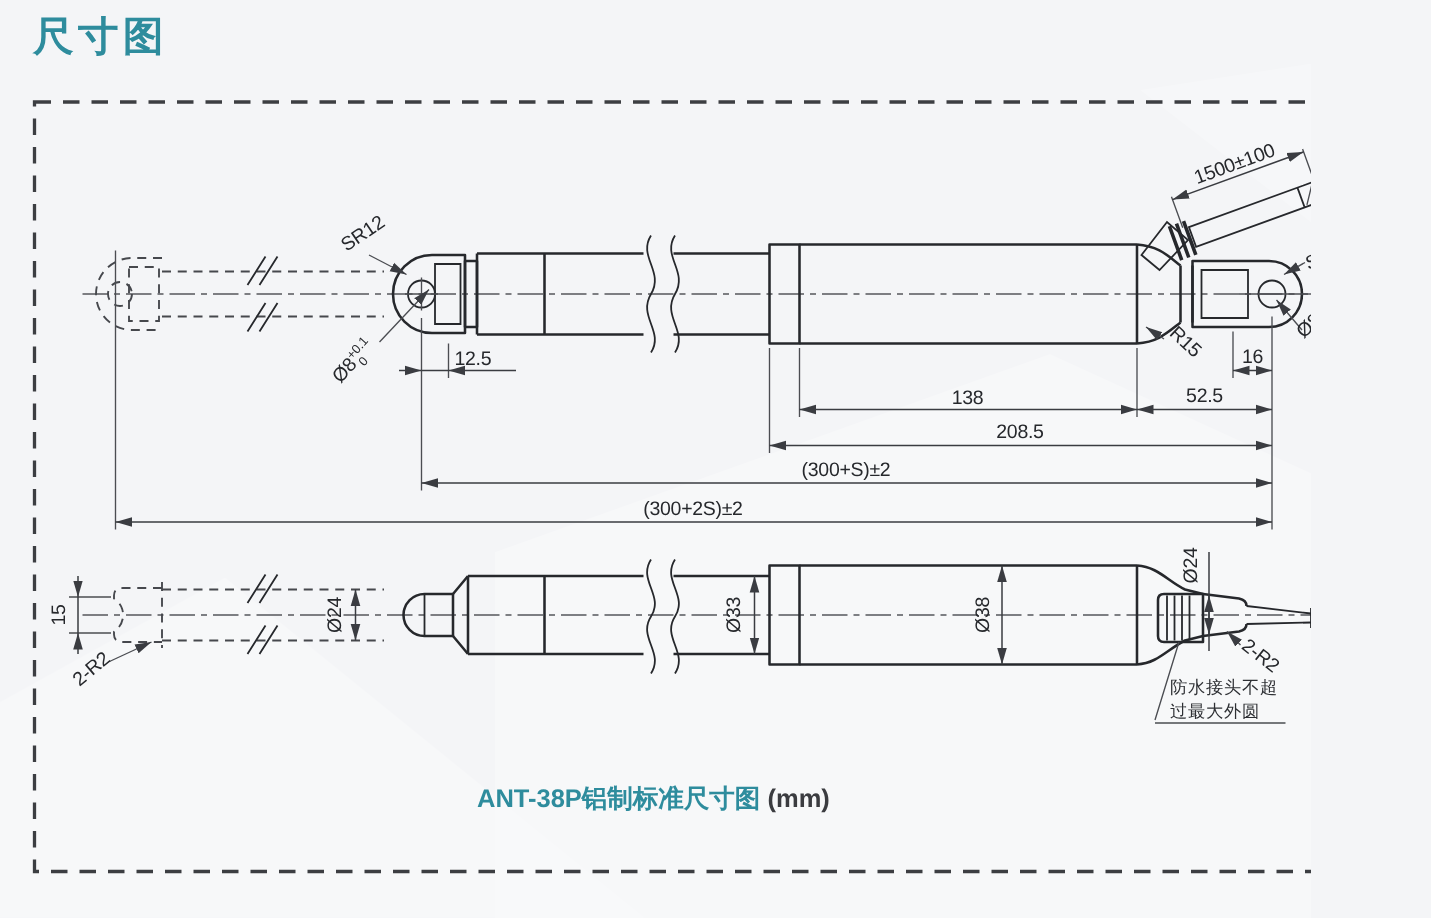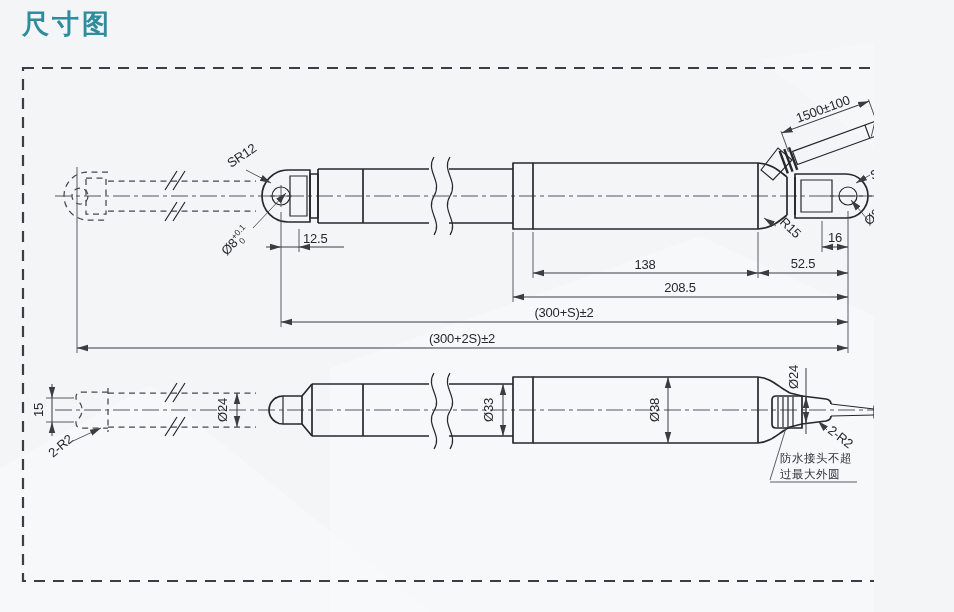--- a/index.html
+++ b/index.html
@@ -227,14 +227,18 @@
       </g>
 
       <g>
         <path class="ext" d="M786 428 L770 480 M770 482 H857"></path>
         <text class="zh" x="780" y="462">防水接头不超</text>
         <text class="zh" x="780" y="478">过最大外圆</text>
       </g>
     </g>
   </svg>
 
+  <div class="caption">
+    <span class="acc">ANT-38P铝制标准尺寸图</span>
+    <span class="unit">(mm)</span>
+  </div>
 
 </div>
 
 </body></html>

